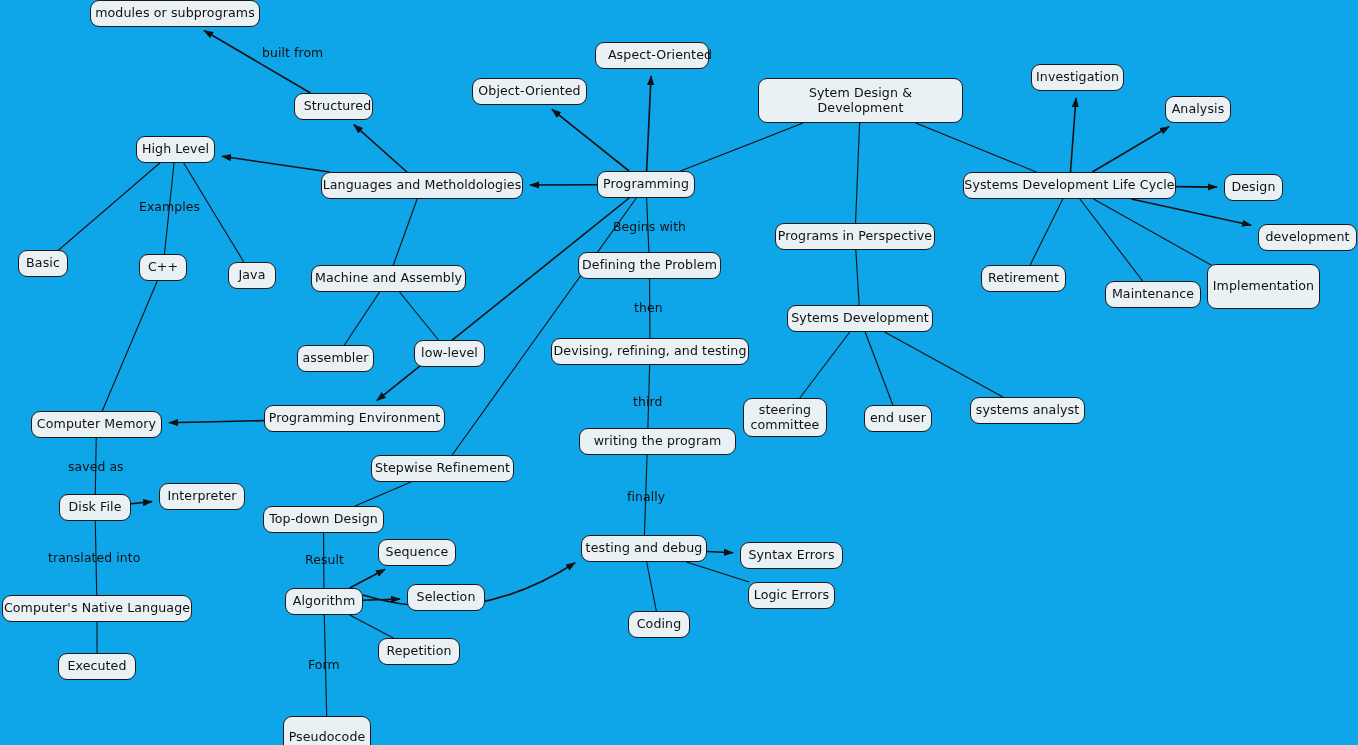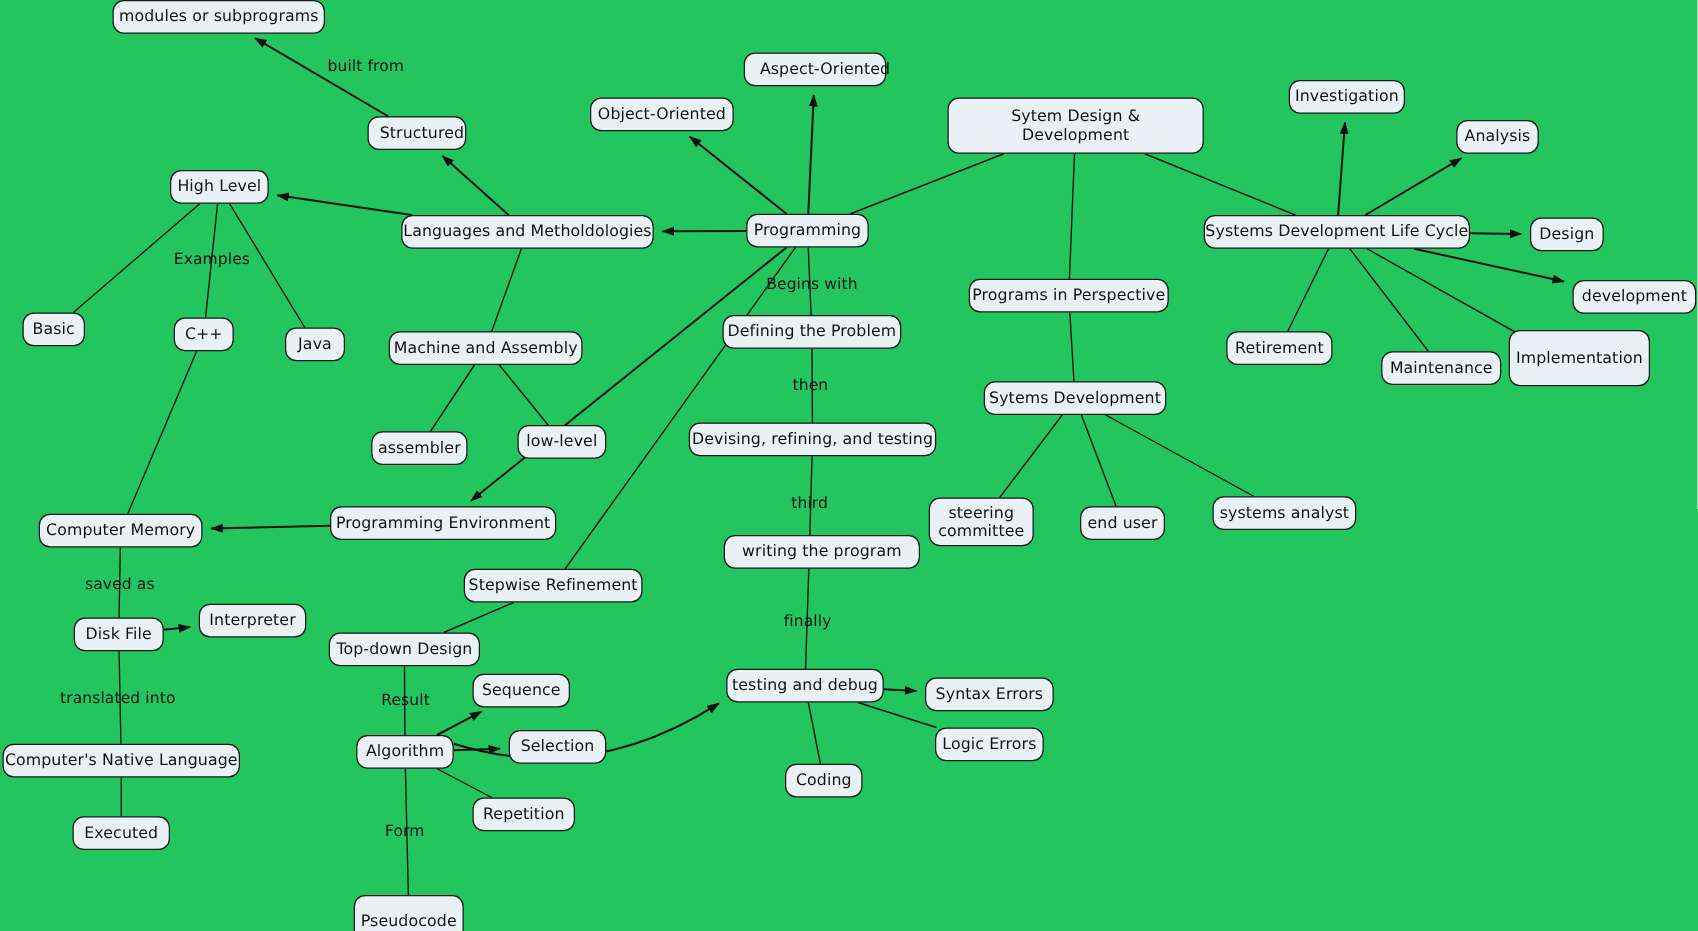--- a/index.html
+++ b/index.html
@@ -1,21 +1,21 @@
 <!DOCTYPE html>
 <html><head>
 <meta charset="utf-8">
 <title>Concept Map</title>
 <style>
   html,body{margin:0;padding:0;background:#ffffff;}
   body{
     font-family:"DejaVu Sans","Liberation Sans",sans-serif;
     width:1358px;height:745px;overflow:hidden;
   }
-  #canvas{position:relative;width:1358px;height:745px;background:#22c55e;}
+  #canvas{position:relative;width:1358px;height:745px;background:#0ea5e9;}
   svg#edges{position:absolute;left:0;top:0;width:1358px;height:745px;}
   .node{
     position:absolute;
     box-sizing:border-box;
     background:#eaf1f4;
     border:1.3px solid #1a1a1a;
     border-radius:9px;
     color:#111111;
     font-size:12.6px;
     line-height:1.18;

